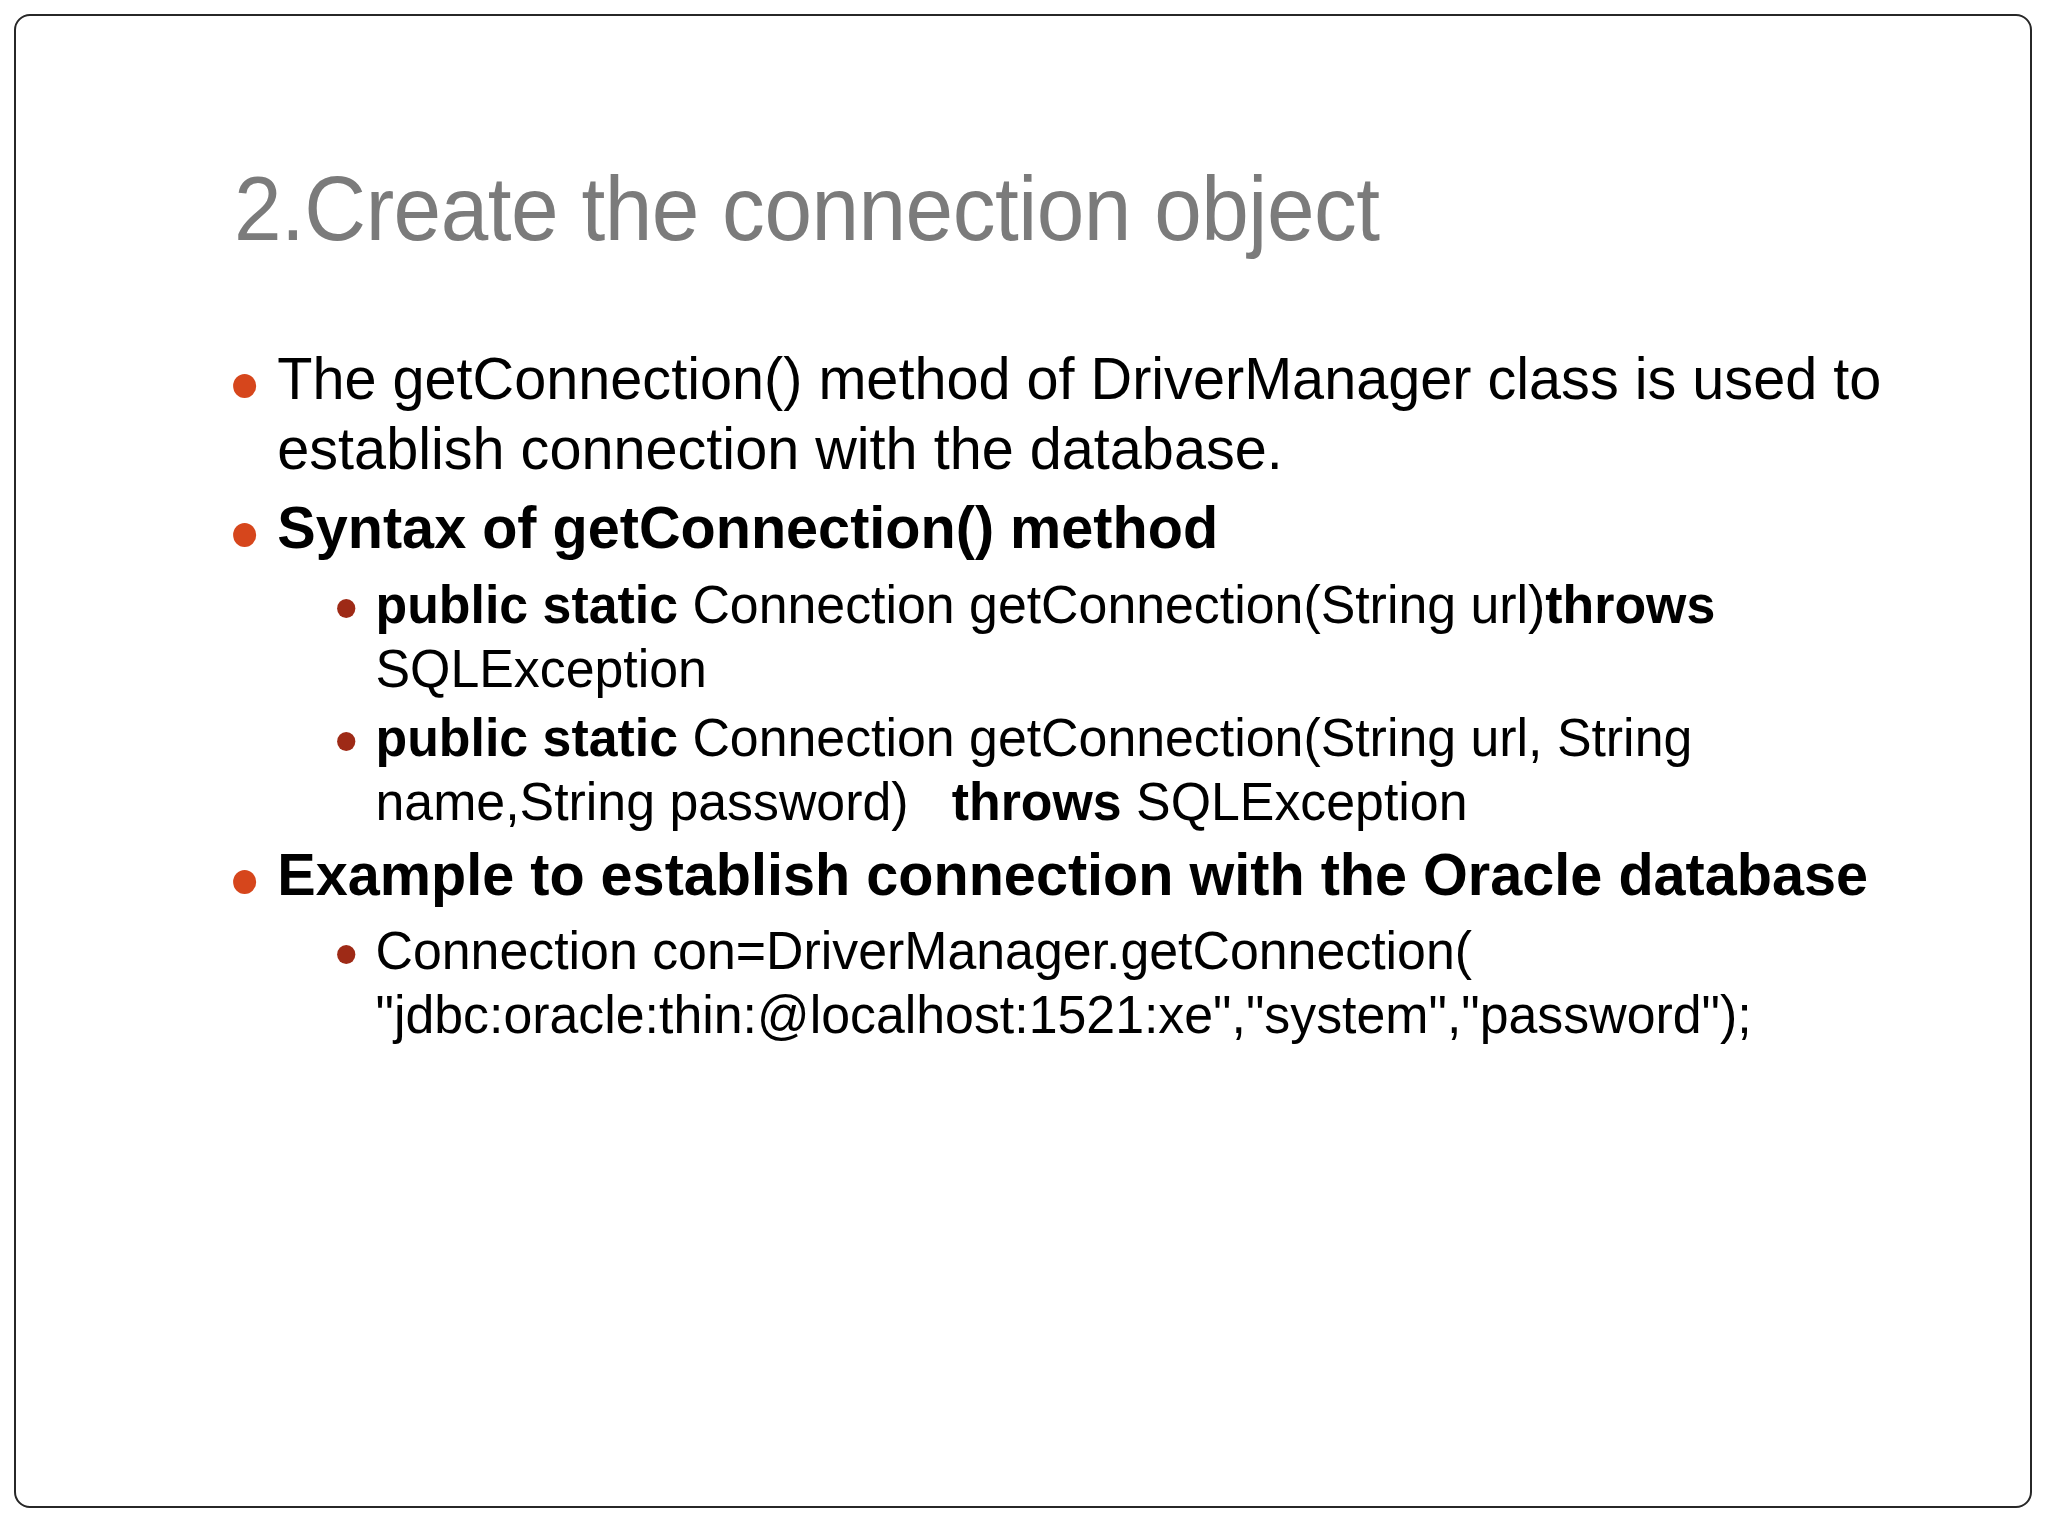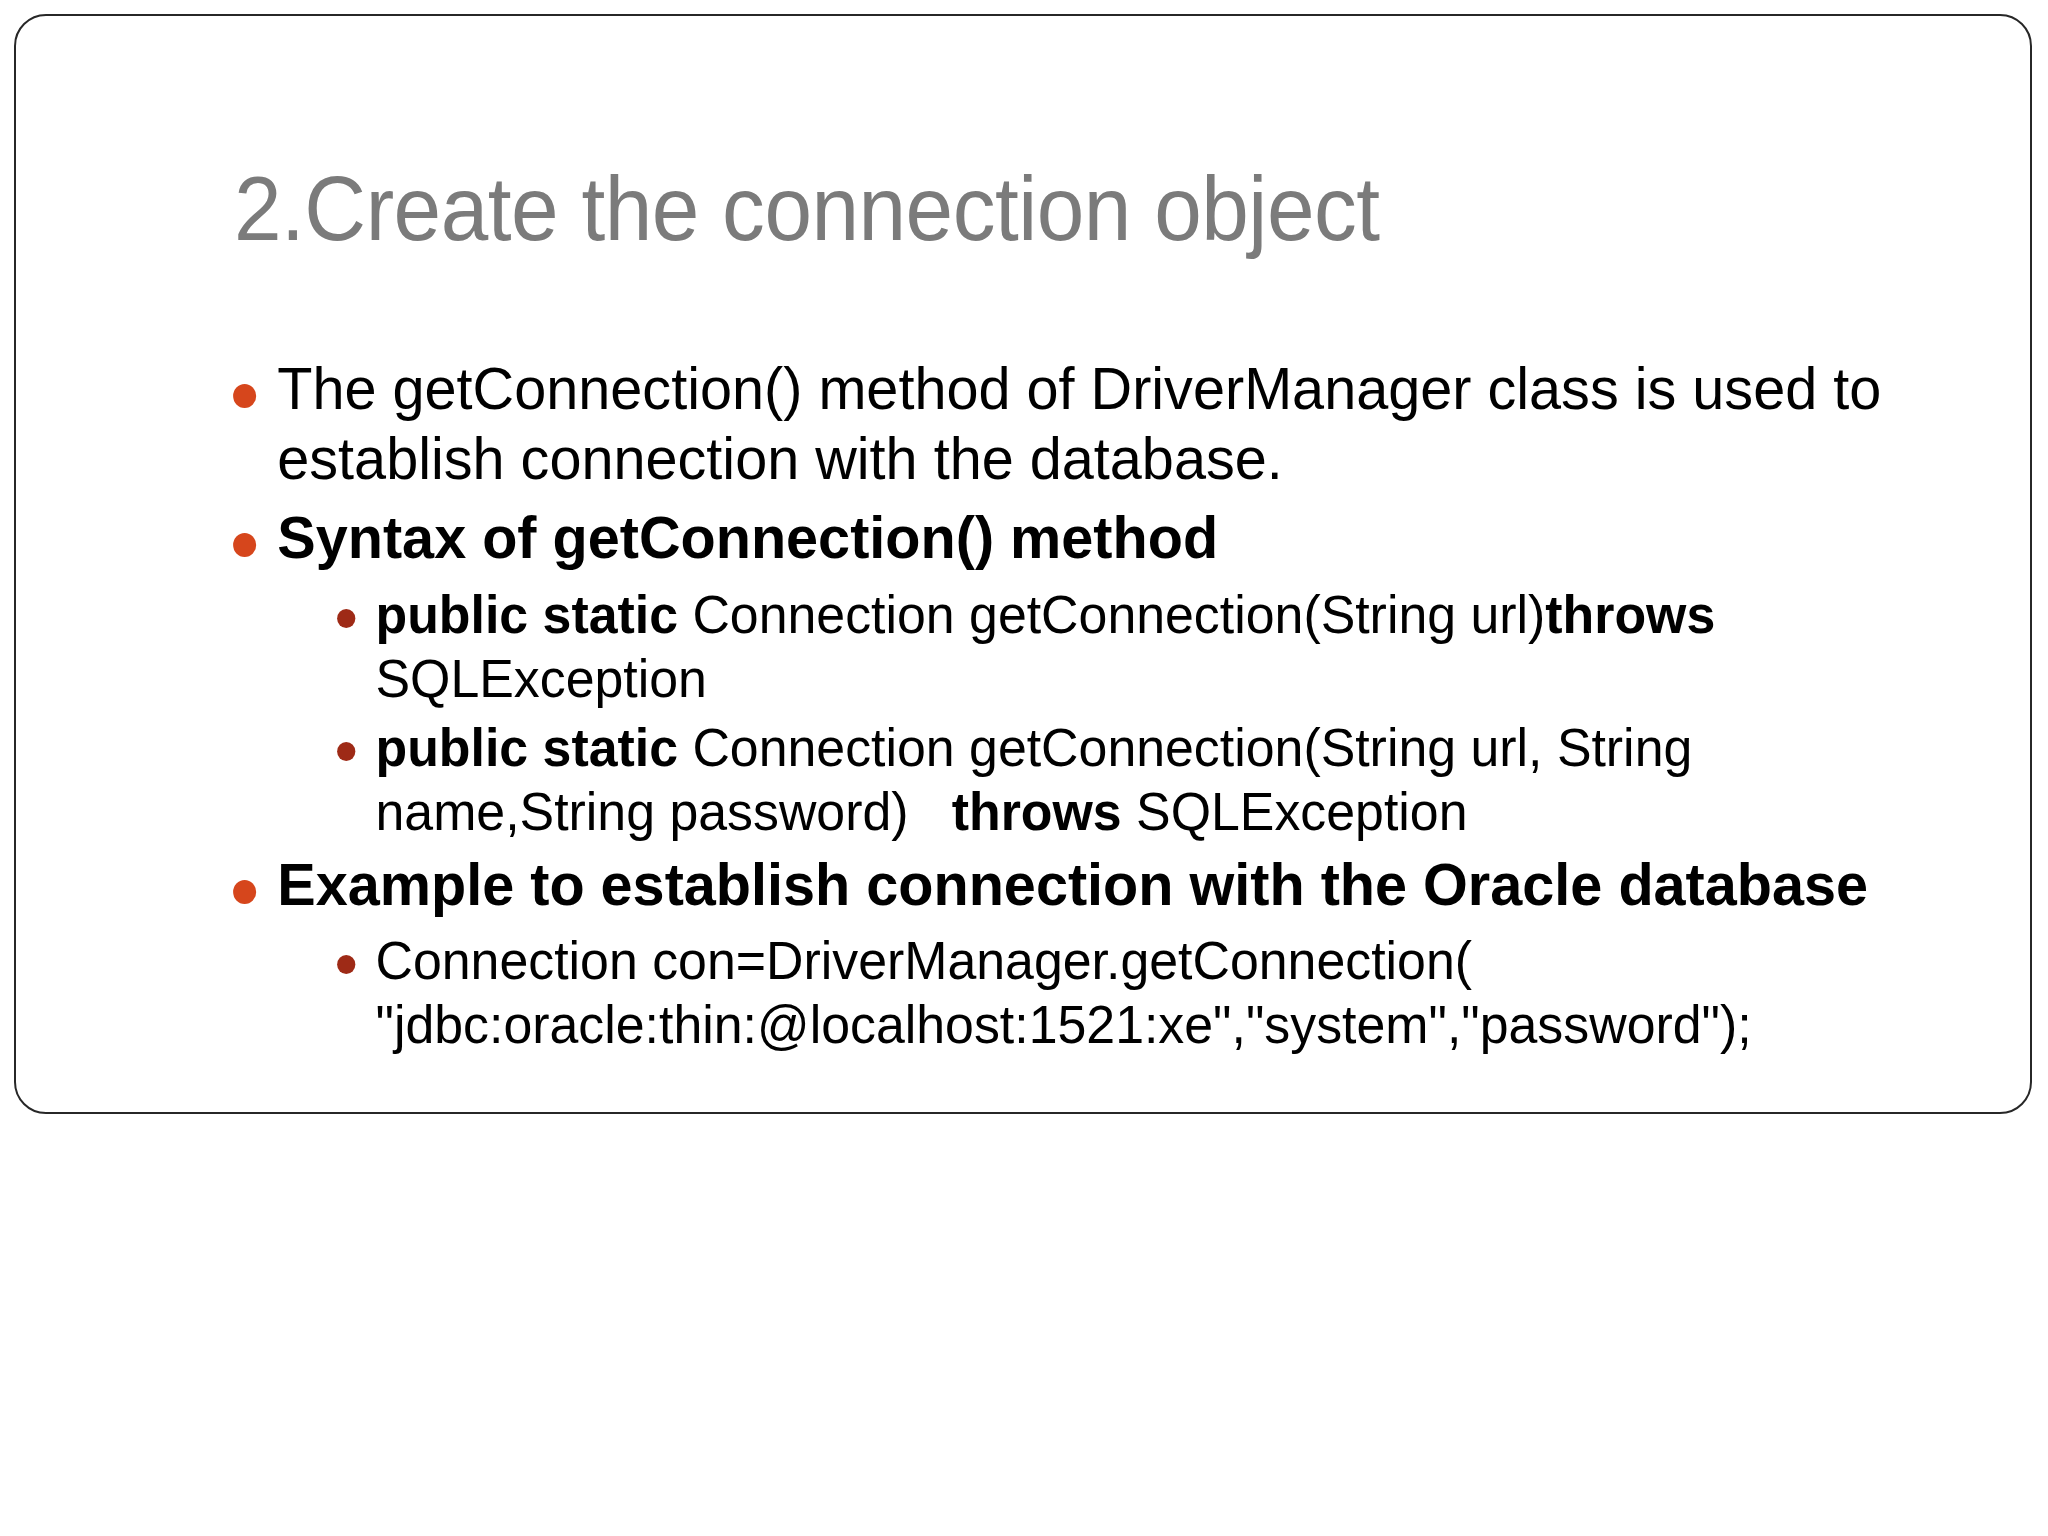--- a/index.html
+++ b/index.html
@@ -13,24 +13,24 @@
     overflow: hidden;
     font-family: "Liberation Sans", sans-serif;
   }
 
   
   #slide-frame {
     position: absolute;
     left: 14px;
     top: 14px;
     width: 2018px;
-    height: 1100px;
+    height: 1494px;
     box-sizing: border-box;
     border: 2px solid #272727;
-    border-radius: 32px;
+    border-radius: 16px;
     background: #ffffff;
     overflow: hidden;
   }
 
   
   #slide-content {
     position: absolute;
     left: 0;
     top: 0;
     width: 2018px;
@@ -50,21 +50,21 @@
     letter-spacing: -0.5px;
     white-space: nowrap;
     transform: scaleX(0.95);
     transform-origin: left top;
   }
 
   
   #body-list {
     position: absolute;
     left: 196px;
-    top: 338px;
+    top: 328px;
     width: 1790px;
   }
 
   .lvl1 {
     position: relative;
     padding-left: 68px;
     margin-bottom: 10px;
     color: #000000;
     font-family: "Liberation Sans", sans-serif;
     font-size: 60px;

